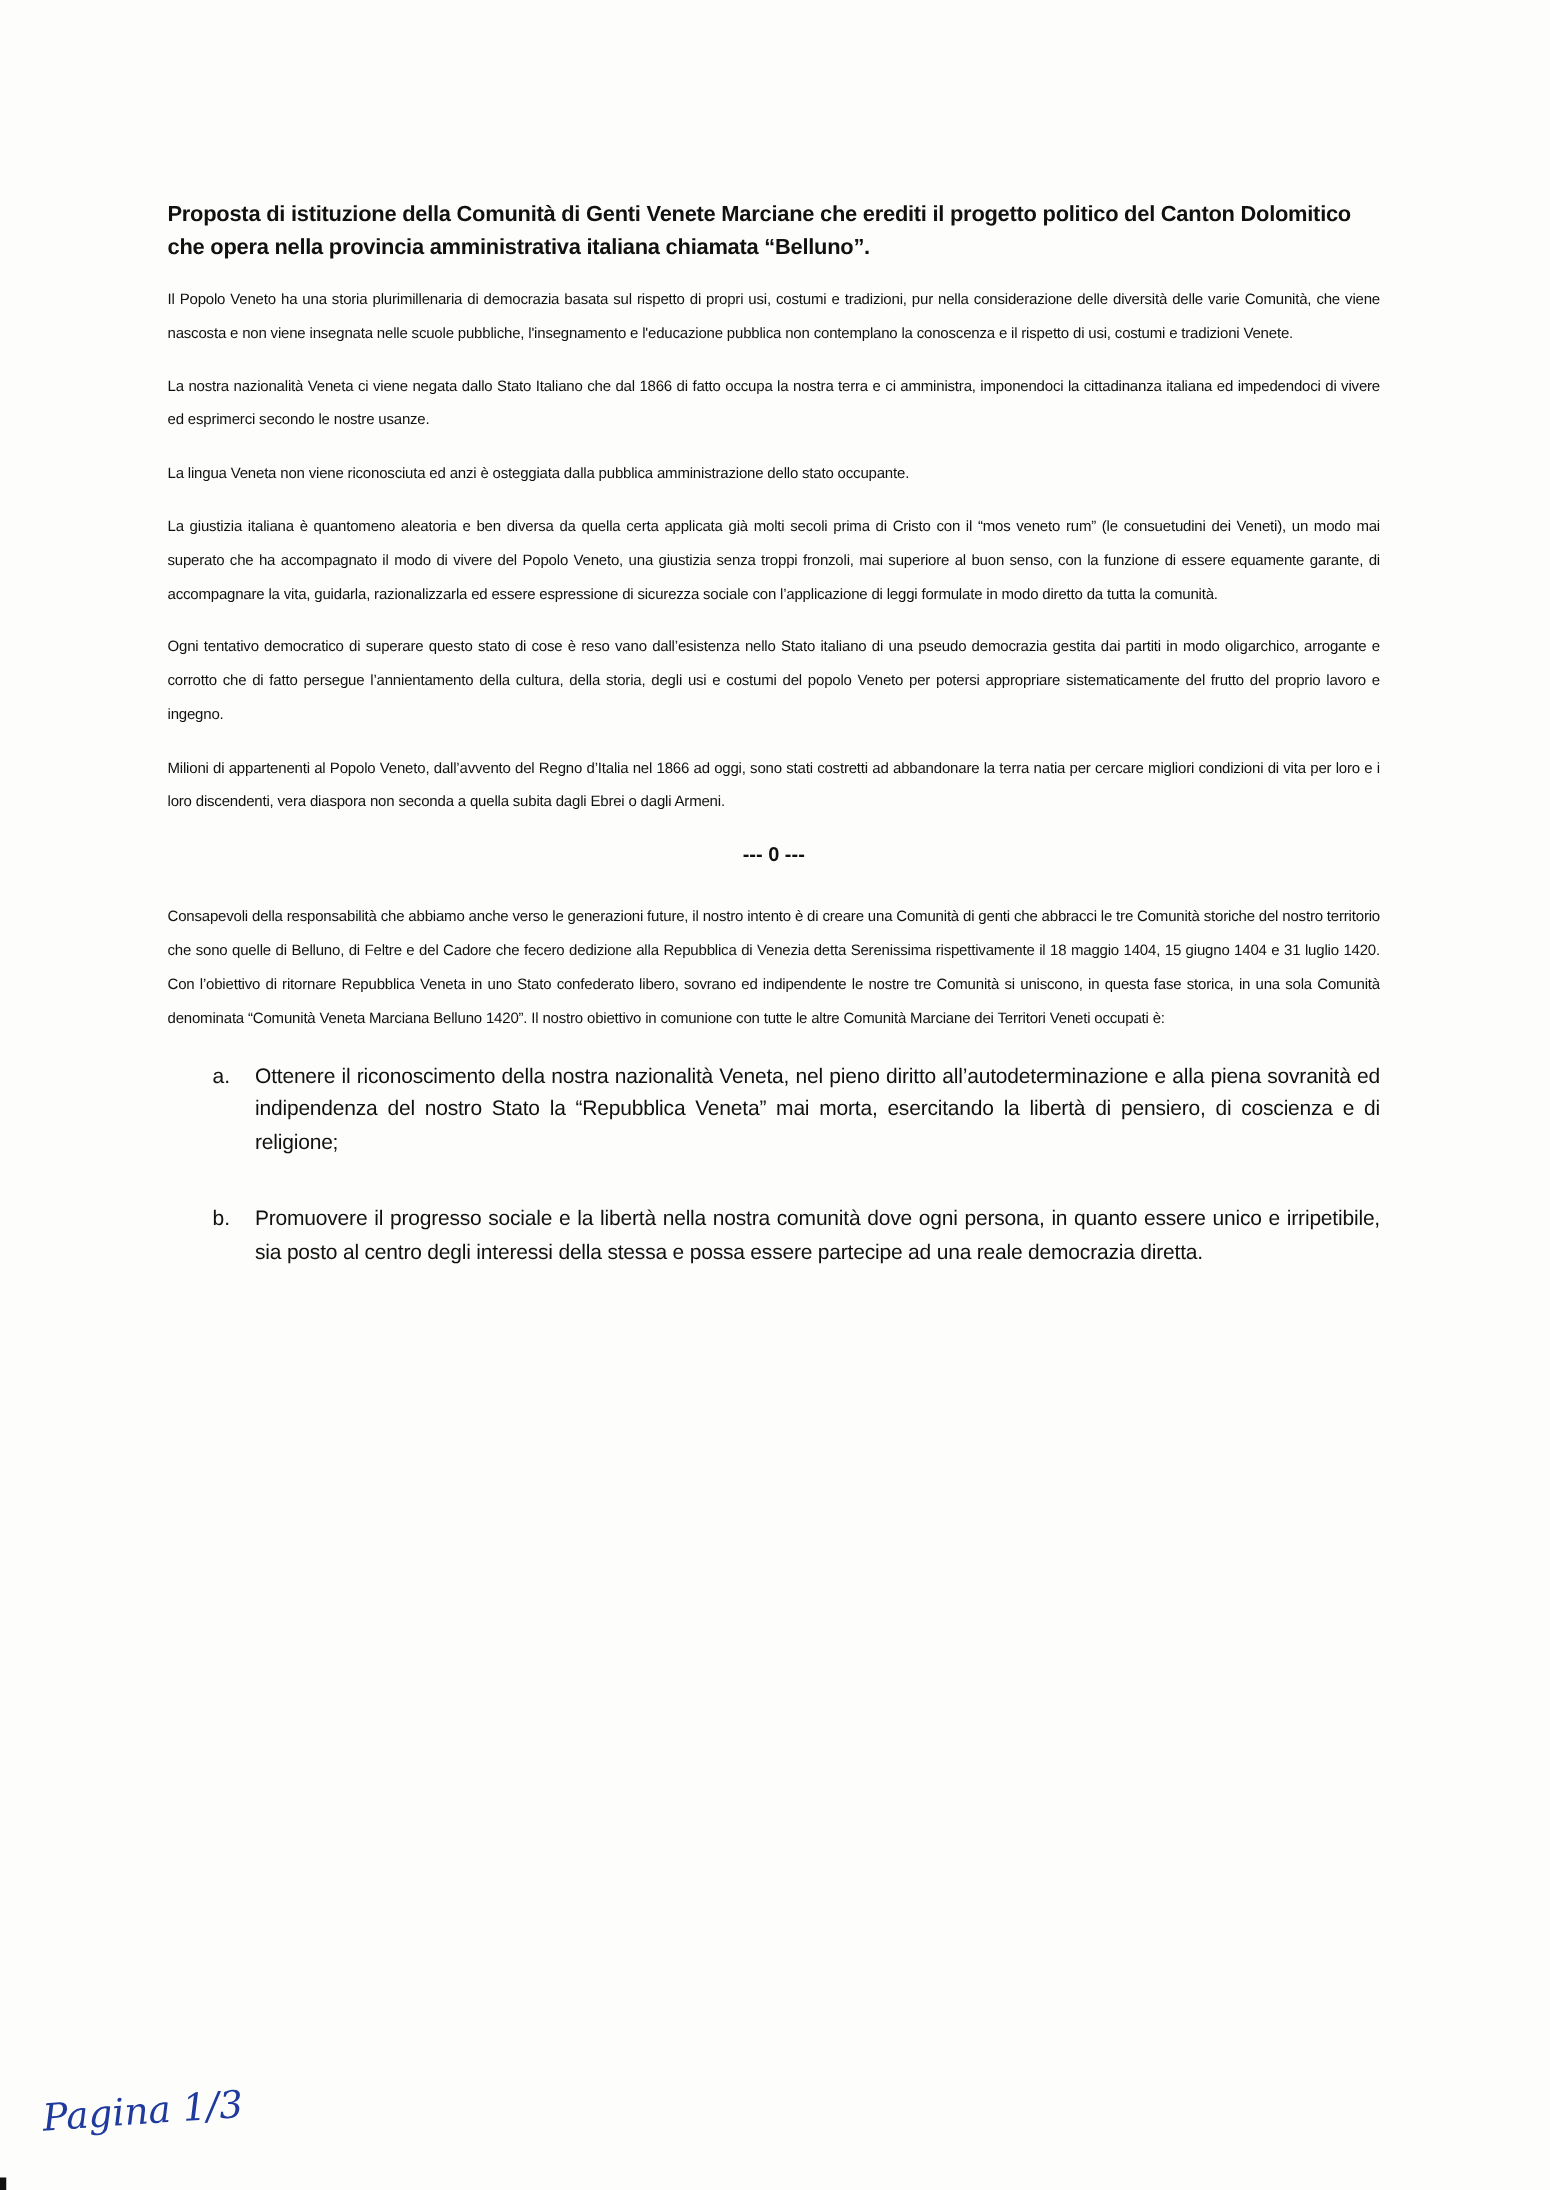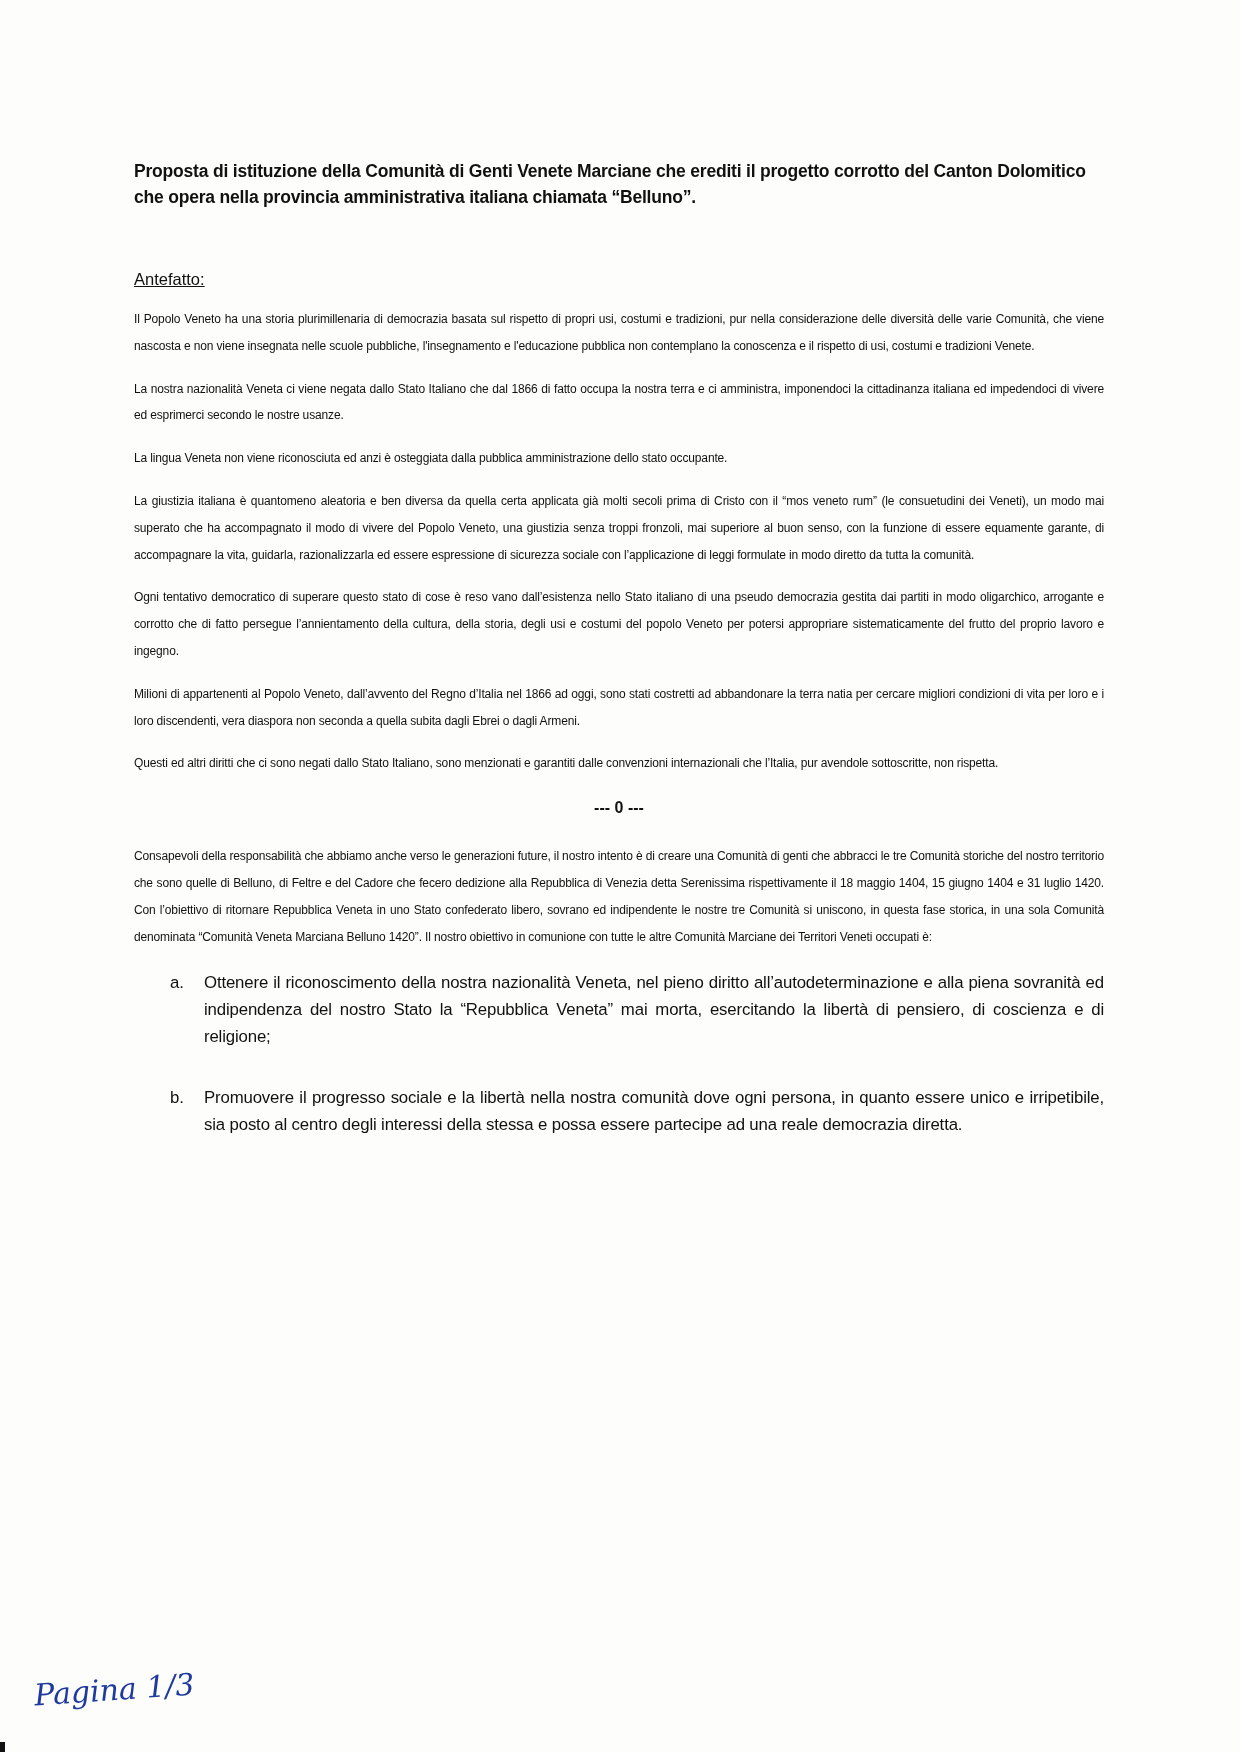--- a/index.html
+++ b/index.html
@@ -29,30 +29,28 @@
   .handwriting {
     position: absolute; left: 34px; top: 1672px; font-family: "DejaVu Serif", serif;
     font-style: italic; font-size: 30px; color: #1f3a9c; transform: rotate(-4deg);
   }
   .scan-edge { position: absolute; left: 0; top: 1742px; width: 5px; height: 10px; background: #111; }
 </style>
 </head>
 <body>
 
 <div class="page">
-  <h1 class="title">Proposta di istituzione della Comunità di Genti Venete Marciane che erediti il progetto corrotto del Canton Dolomitico che opera nella provincia amministrativa italiana chiamata “Belluno”.</h1>
-  <div class="section-label">Antefatto:</div>
+  <h1 class="title">Proposta di istituzione della Comunità di Genti Venete Marciane che erediti il progetto politico del Canton Dolomitico che opera nella provincia amministrativa italiana chiamata “Belluno”.</h1>
 
   <p class="para">Il Popolo Veneto ha una storia plurimillenaria di democrazia basata sul rispetto di propri usi, costumi e tradizioni, pur nella considerazione delle diversità delle varie Comunità, che viene nascosta e non viene insegnata nelle scuole pubbliche, l'insegnamento e l'educazione pubblica non contemplano la conoscenza e il rispetto di usi, costumi e tradizioni Venete.</p>
   <p class="para">La nostra nazionalità Veneta ci viene negata dallo Stato Italiano che dal 1866 di fatto occupa la nostra terra e ci amministra, imponendoci la cittadinanza italiana ed impedendoci di vivere ed esprimerci secondo le nostre usanze.</p>
   <p class="para">La lingua Veneta non viene riconosciuta ed anzi è osteggiata dalla pubblica amministrazione dello stato occupante.</p>
   <p class="para">La giustizia italiana è quantomeno aleatoria e ben diversa da quella certa applicata già molti secoli prima di Cristo con il “mos veneto rum” (le consuetudini dei Veneti), un modo mai superato che ha accompagnato il modo di vivere del Popolo Veneto, una giustizia senza troppi fronzoli, mai superiore al buon senso, con la funzione di essere equamente garante, di accompagnare la vita, guidarla, razionalizzarla ed essere espressione di sicurezza sociale con l’applicazione di leggi formulate in modo diretto da tutta la comunità.</p>
   <p class="para">Ogni tentativo democratico di superare questo stato di cose è reso vano dall’esistenza nello Stato italiano di una pseudo democrazia gestita dai partiti in modo oligarchico, arrogante e corrotto che di fatto persegue l’annientamento della cultura, della storia, degli usi e costumi del popolo Veneto per potersi appropriare sistematicamente del frutto del proprio lavoro e ingegno.</p>
   <p class="para">Milioni di appartenenti al Popolo Veneto, dall’avvento del Regno d’Italia nel 1866 ad oggi, sono stati costretti ad abbandonare la terra natia per cercare migliori condizioni di vita per loro e i loro discendenti, vera diaspora non seconda a quella subita dagli Ebrei o dagli Armeni.</p>
-  <p class="para">Questi ed altri diritti che ci sono negati dallo Stato Italiano, sono menzionati e garantiti dalle convenzioni internazionali che l’Italia, pur avendole sottoscritte, non rispetta.</p>
 
   <div class="sep">--- 0 ---</div>
 
   <p class="para" style="margin-top:26px;"><span>Consapevoli della responsabilità che abbiamo anche verso le generazioni future, il nostro intento è di creare una Comunità di genti che abbracci le tre Comunità storiche del nostro territorio che sono quelle di Belluno, di Feltre e del Cadore che fecero dedizione alla Repubblica di Venezia detta Serenissima rispettivamente il 18 maggio 1404, 15 giugno 1404 e 31 luglio 1420. Con l’obiettivo di ritornare Repubblica Veneta in uno Stato confederato libero, sovrano ed indipendente le nostre tre Comunità si uniscono, in questa fase storica, in una sola Comunità denominata </span><b class="inline-bold">“Comunità Veneta Marciana Belluno 1420”.</b><span> Il nostro obiettivo in comunione con tutte le altre Comunità Marciane dei Territori Veneti occupati è:</span></p>
 
   <div class="list">
     <div class="list-item">
       <span class="marker">a.</span>
       <span class="item-text">Ottenere il riconoscimento della nostra nazionalità Veneta, nel pieno diritto all’autodeterminazione e alla piena sovranità ed indipendenza del nostro Stato la “Repubblica Veneta” mai morta, esercitando la libertà di pensiero, di coscienza e di religione;</span>
     </div>

